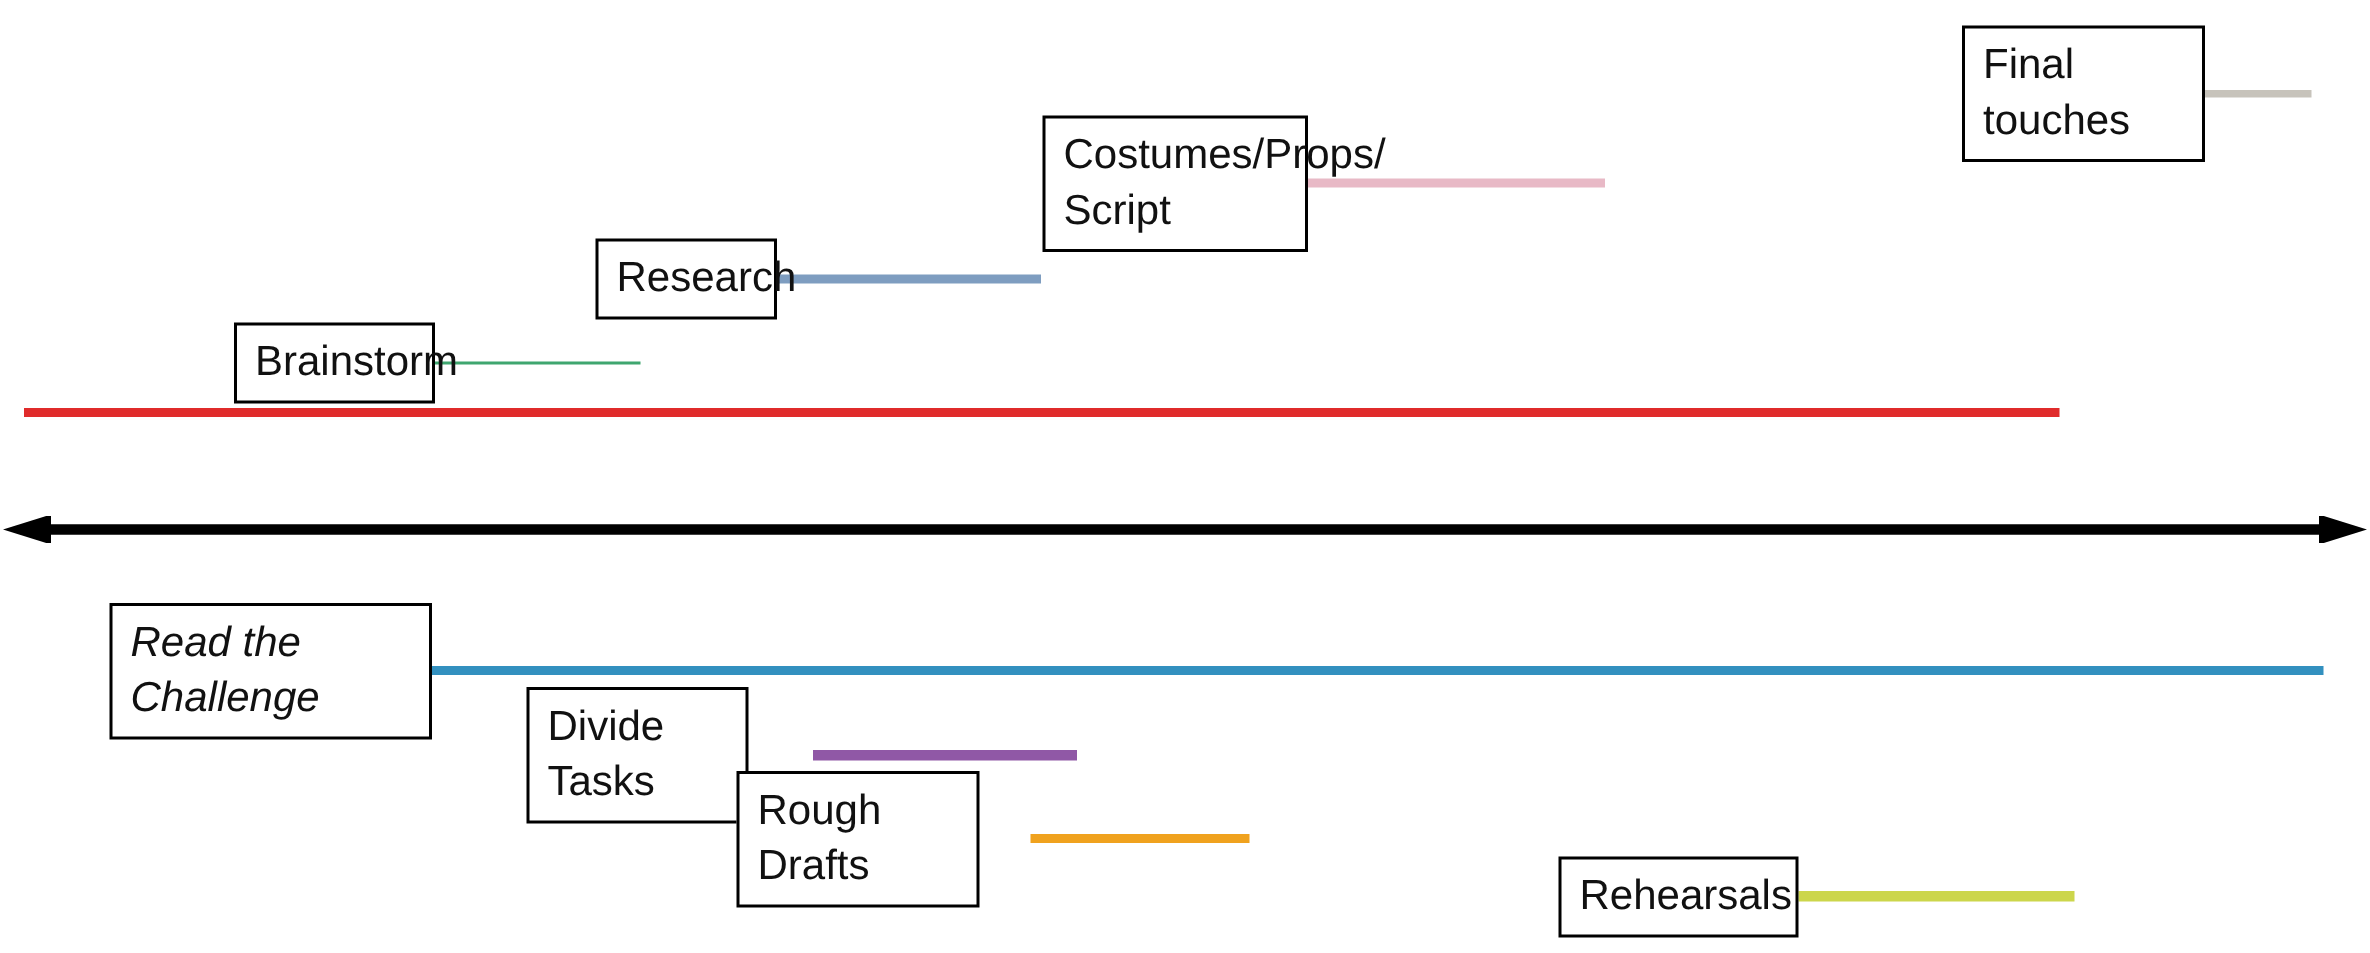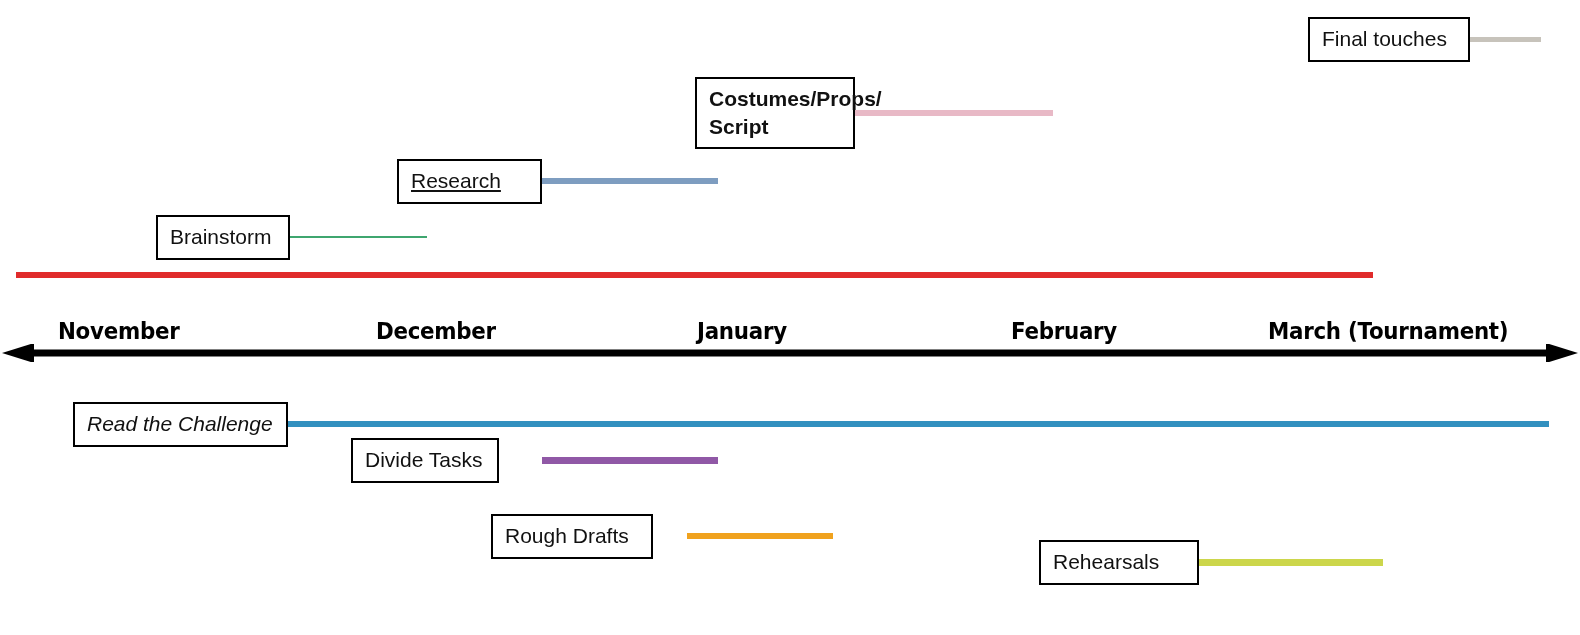--- a/index.html
+++ b/index.html
@@ -21,21 +21,21 @@
     position: absolute;
     display: flex;
     align-items: center;
   }
   .task-label {
     box-sizing: border-box;
     background: #ffffff;
     border: 2px solid #000000;
     color: #111111;
     font-family: "Liberation Sans", sans-serif;
-    font-size: 21px;
+    font-size: 28px;
     line-height: 1.32;
     padding: 6px 10px 7px 12px;
     white-space: pre-line;
     z-index: 3;
     position: relative;
   }
   .task-bar {
     height: 6px;
     border-radius: 0;
     z-index: 1;
@@ -76,65 +76,58 @@
 <body>
 
 <div id="stage">
 
   <div id="tasks-above">
       <div class="task" style="left: 1308px; top: 17px;">
         <div class="task-label" style="width: 162px;">Final touches</div>
         <div class="task-bar" style="width: 72px; height: 5px; background: rgb(199, 195, 187);"></div>
       </div>
       <div class="task" style="left: 695px; top: 77px;">
-        <div class="task-label" style="width: 160px; font-weight: bold;">Costumes/Props/
+        <div class="task-label" style="width: 177px;">Costumes/Props/
 Script</div>
         <div class="task-bar" style="width: 199px; height: 6px; background: rgb(232, 185, 198);"></div>
       </div>
       <div class="task" style="left: 397px; top: 159px;">
-        <div class="task-label" style="width: 145px; text-decoration: underline;">Research</div>
+        <div class="task-label" style="width: 121px;">Research</div>
         <div class="task-bar" style="width: 177px; height: 6px; background: rgb(126, 157, 192);"></div>
       </div>
       <div class="task" style="left: 132px; top: 215px; padding-left: 24px;">
         <div class="task-label" style="width: 134px;">Brainstorm</div>
         <div class="task-bar" style="width: 138px; height: 2px; background: rgb(63, 166, 111);"></div>
       </div>
       <div class="task" style="left: 17px; top: 272px;">
         <div class="task-bar" style="width: 1357px; height: 6px; background: rgb(224, 43, 43);"></div>
       </div>
     </div>
 
-  <div class="month-row" id="month-row">
-      <div class="month" style="left: 58px; top: 0px;">November</div>
-      <div class="month" style="left: 376px; top: 0px;">December</div>
-      <div class="month" style="left: 697px; top: 0px;">January</div>
-      <div class="month" style="left: 1011px; top: 0px;">February</div>
-      <div class="month" style="left: 1268px; top: 0px;">March (Tournament)</div>
-    </div>
 
   <div class="axis">
     <svg width="1580" height="18" viewBox="0 0 1580 18">
       <line x1="26" y1="9" x2="1554" y2="9" stroke="#000000" stroke-width="7"></line>
       <polygon points="2,9 34,-1 34,19" fill="#000000"></polygon>
       <polygon points="1578,9 1546,-1 1546,19" fill="#000000"></polygon>
     </svg>
   </div>
 
   <div id="tasks-below">
       <div class="task" style="left: 73px; top: 402px;">
         <div class="task-label" style="width: 215px; font-style: italic;">Read the Challenge</div>
         <div class="task-bar" style="width: 1262px; height: 6px; background: rgb(50, 144, 191);"></div>
       </div>
-      <div class="task" style="left: 351px; top: 438px; gap: 44px;">
+      <div class="task" style="left: 351px; top: 458px; gap: 44px;">
         <div class="task-label" style="width: 148px;">Divide Tasks</div>
         <div class="task-bar" style="width: 176px; height: 7px; background: rgb(144, 88, 166);"></div>
       </div>
       <div class="task" style="left: 491px; top: 514px; gap: 35px;">
         <div class="task-label" style="width: 162px;">Rough Drafts</div>
         <div class="task-bar" style="width: 146px; height: 6px; background: rgb(240, 162, 30);"></div>
       </div>
-      <div class="task" style="left: 1039px; top: 540px;">
+      <div class="task" style="left: 1039px; top: 571px;">
         <div class="task-label" style="width: 160px;">Rehearsals</div>
         <div class="task-bar" style="width: 185px; height: 7px; background: rgb(204, 214, 75);"></div>
       </div>
     </div>
 
 </div>
 
 </body></html>

